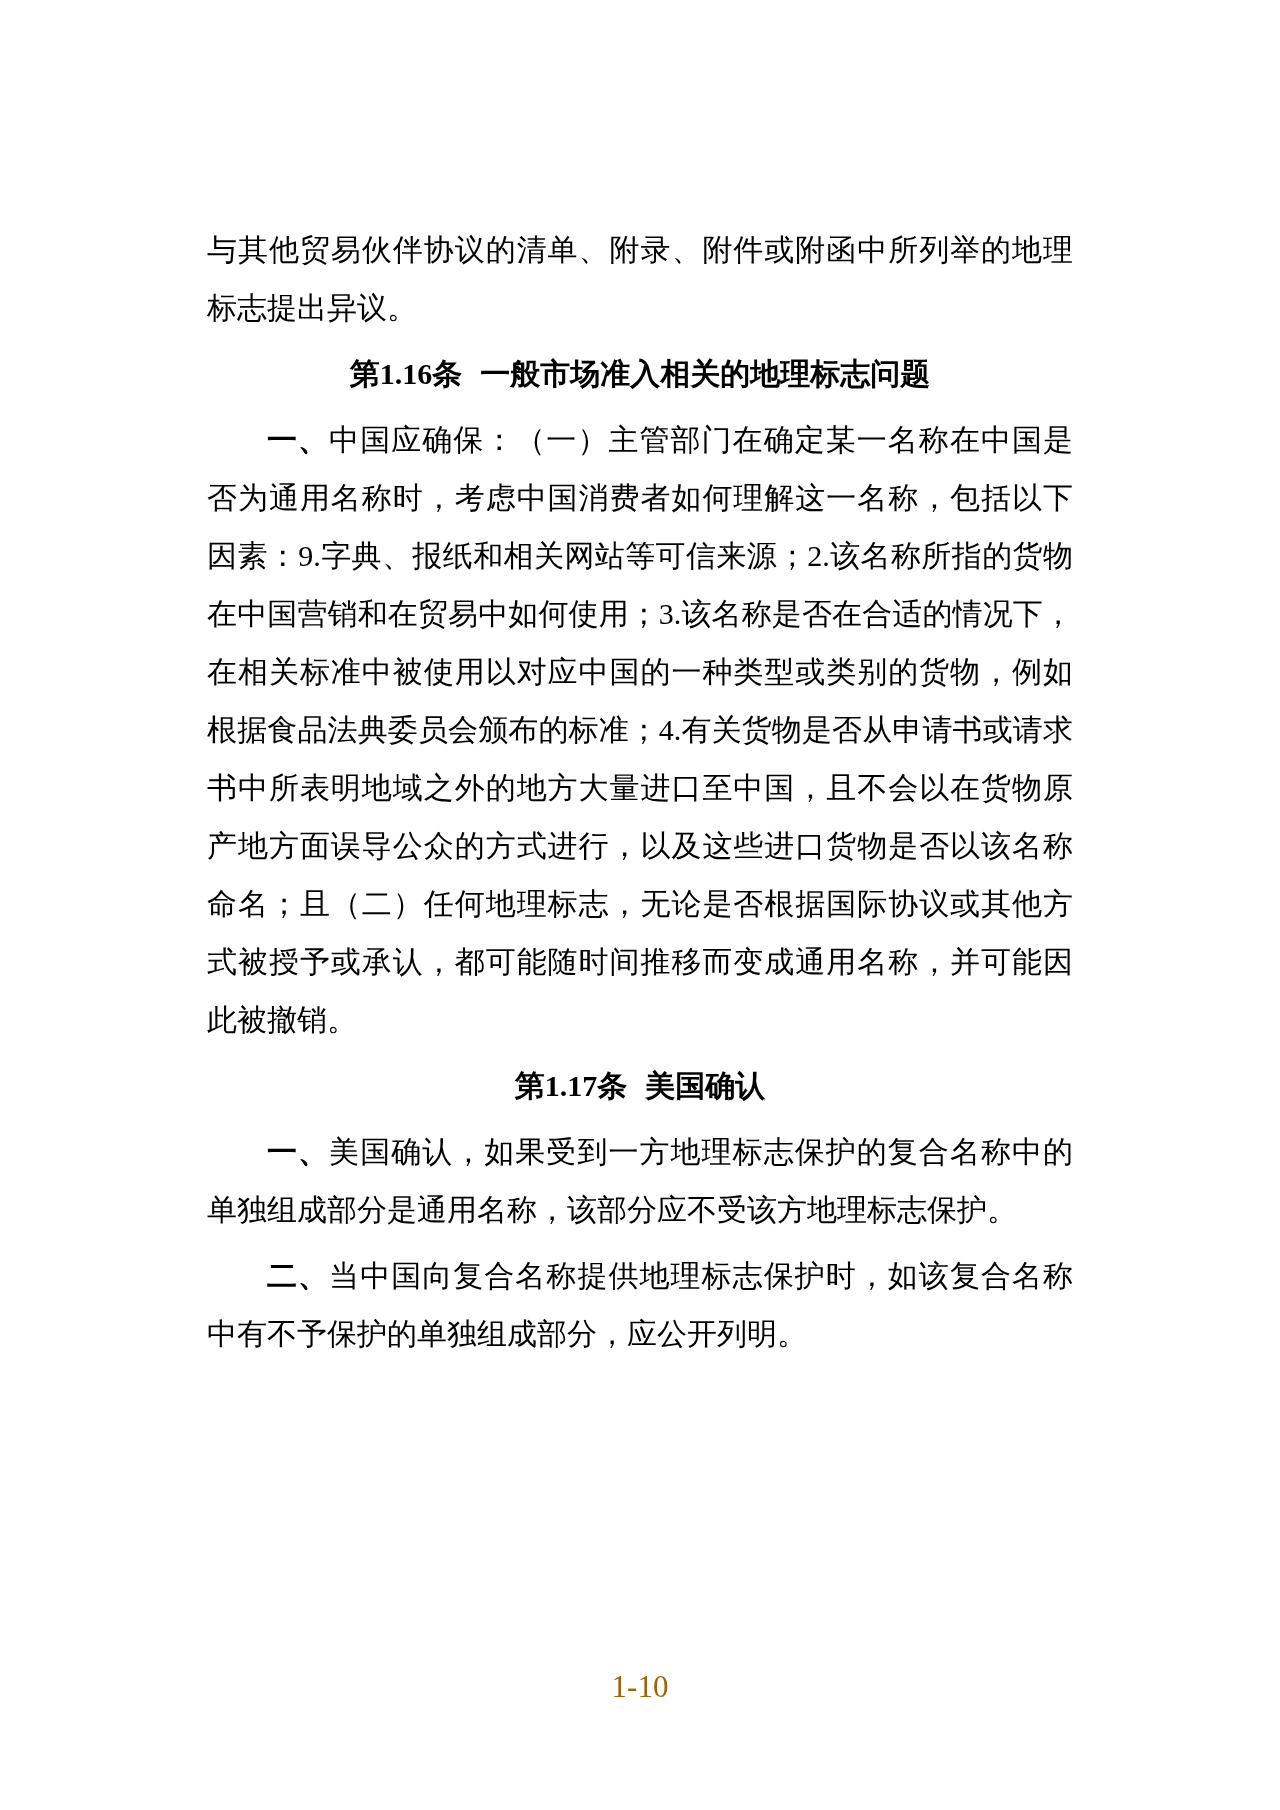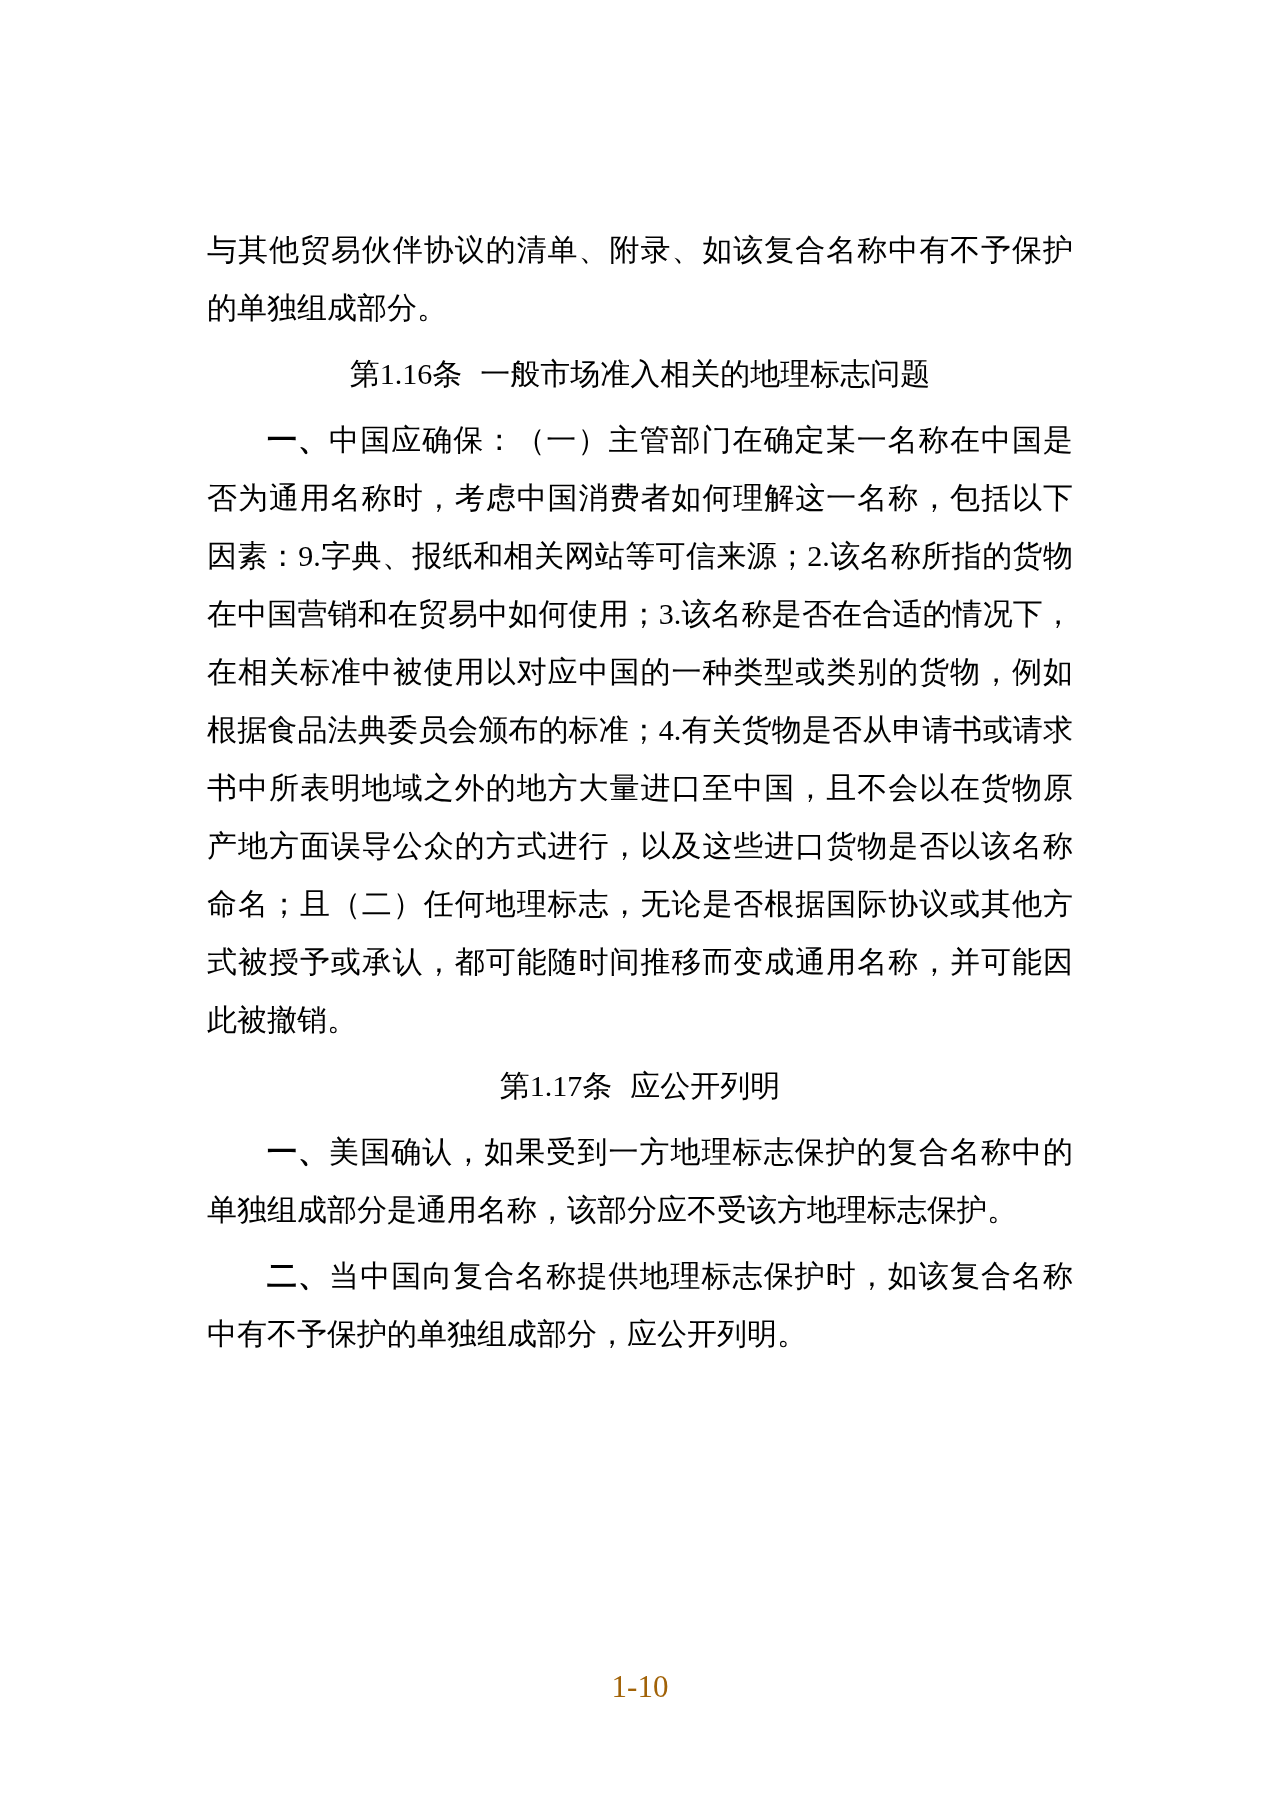--- a/index.html
+++ b/index.html
@@ -30,21 +30,21 @@
   p.para.indent {
     text-indent: 60px;
   }
   .marker {
     font-weight: 700;
   }
   h2.heading {
     margin: 0 0 8px 0;
     font-size: 30px;
     line-height: 58px;
-    font-weight: 400;
+    font-weight: 700;
     text-align: center;
   }
   .h-num {
     margin-right: 18px;
   }
   .footer {
     position: absolute;
     top: 1669px;
     left: 0;
     width: 1280px;
@@ -53,29 +53,29 @@
     color: #a16207;
   }
 </style>
 </head>
 <body>
 
 <div class="page">
 
   <div class="content">
 
-    <p class="para">与其他贸易伙伴协议的清单、附录、如该复合名称中有不予保护的单独组成部分。</p>
+    <p class="para">与其他贸易伙伴协议的清单、附录、附件或附函中所列举的地理标志提出异议。</p>
 
 
     <h2 class="heading"><span class="h-num">第1.16条</span><span>一般市场准入相关的地理标志问题</span></h2>
 
     <p class="para indent"><span class="marker">一、</span><span>中国应确保：（一）主管部门在确定某一名称在中国是否为通用名称时，考虑中国消费者如何理解这一名称，包括以下因素：9.字典、报纸和相关网站等可信来源；2.该名称所指的货物在中国营销和在贸易中如何使用；3.该名称是否在合适的情况下，在相关标准中被使用以对应中国的一种类型或类别的货物，例如根据食品法典委员会颁布的标准；4.有关货物是否从申请书或请求书中所表明地域之外的地方大量进口至中国，且不会以在货物原产地方面误导公众的方式进行，以及这些进口货物是否以该名称命名；且（二）任何地理标志，无论是否根据国际协议或其他方式被授予或承认，都可能随时间推移而变成通用名称，并可能因此被撤销。</span></p>
 
 
-    <h2 class="heading"><span class="h-num">第1.17条</span><span>应公开列明</span></h2>
+    <h2 class="heading"><span class="h-num">第1.17条</span><span>美国确认</span></h2>
 
     <p class="para indent"><span class="marker">一、</span><span>美国确认，如果受到一方地理标志保护的复合名称中的单独组成部分是通用名称，该部分应不受该方地理标志保护。</span></p>
 
     <p class="para indent"><span class="marker">二、</span><span>当中国向复合名称提供地理标志保护时，如该复合名称中有不予保护的单独组成部分，应公开列明。</span></p>
 
   </div>
 
   <div class="footer">1-10</div>
 
 </div>

